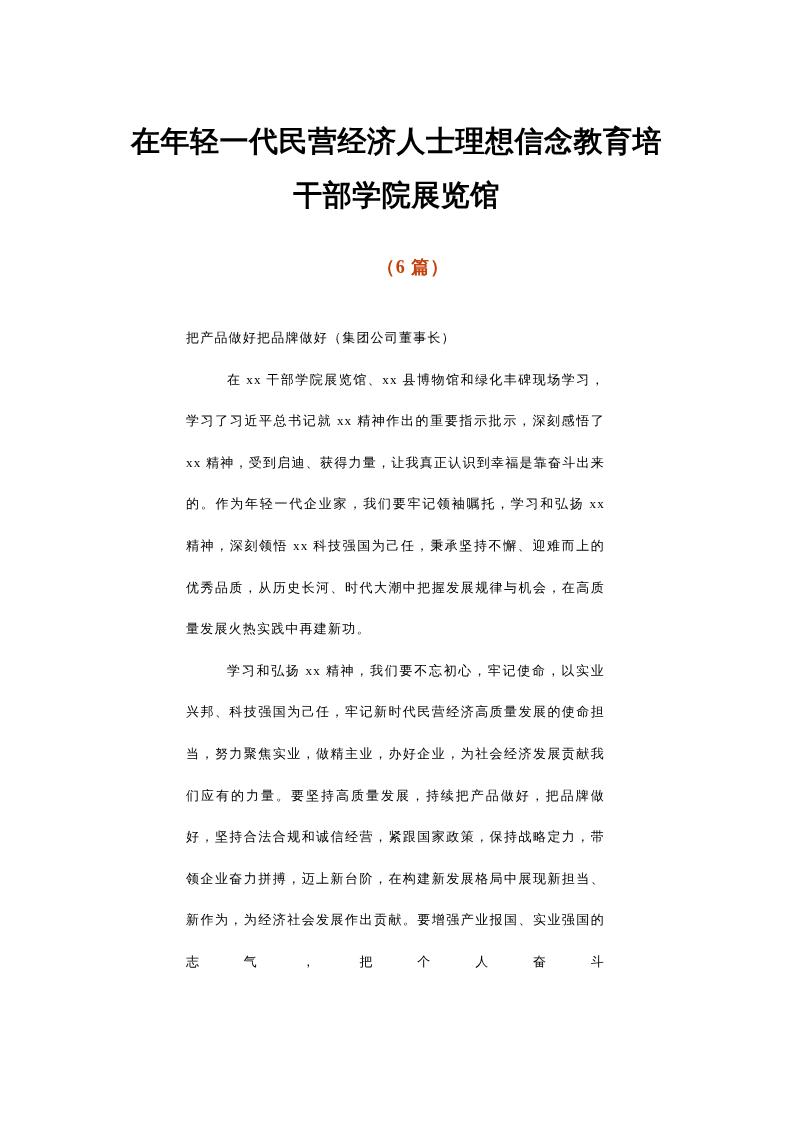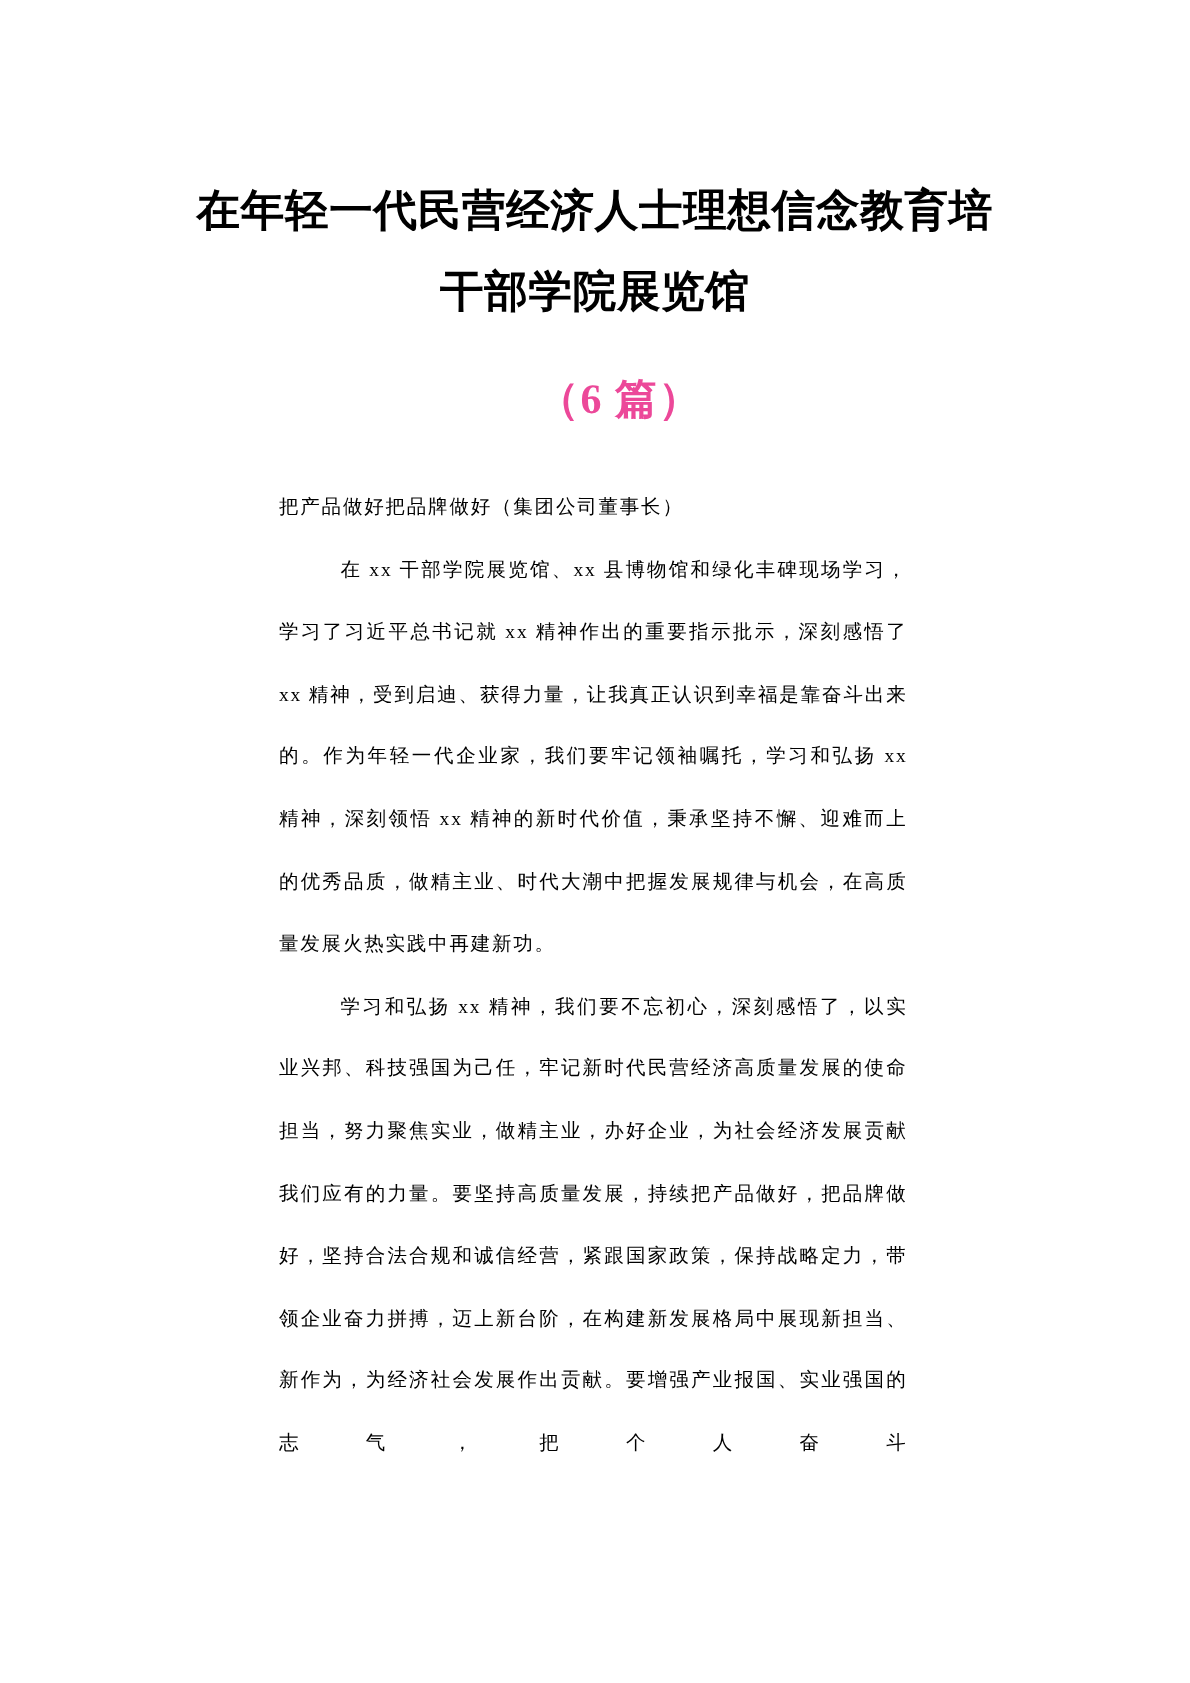--- a/index.html
+++ b/index.html
@@ -20,26 +20,26 @@
     padding-top: 114px;
     font-size: 29px;
     line-height: 54px;
     font-weight: bold;
     text-align: center;
     letter-spacing: 0.5px;
     color: #000000;
   }
   .doc-count {
     margin-top: 19px;
-    font-size: 28px;
+    font-size: 18px;
     line-height: 52px;
     font-weight: bold;
     text-align: center;
     letter-spacing: 1px;
-    color: #ec4899;
+    color: #c2410c;
     padding-left: 33px;
   }
   .doc-body {
     margin-top: 24px;
     padding: 0 120px 0 118px;
     font-size: 13px;
     line-height: 41.6px;
     letter-spacing: 1.2px;
     text-align: justify;
     color: #000000;
@@ -56,17 +56,17 @@
 
   <h1 class="doc-title">
     <span>在年轻一代民营经济人士理想信念教育培</span><br>
     <span>干部学院展览馆</span>
   </h1>
 
   <div class="doc-count">（6 篇）</div>
 
   <div class="doc-body">
     <p class="heading">把产品做好把品牌做好（集团公司董事长）</p>
-    <p class="para">在 xx 干部学院展览馆、xx 县博物馆和绿化丰碑现场学习，学习了习近平总书记就 xx 精神作出的重要指示批示，深刻感悟了 xx 精神，受到启迪、获得力量，让我真正认识到幸福是靠奋斗出来的。作为年轻一代企业家，我们要牢记领袖嘱托，学习和弘扬 xx 精神，深刻领悟 xx 精神的新时代价值，秉承坚持不懈、迎难而上的优秀品质，做精主业、时代大潮中把握发展规律与机会，在高质量发展火热实践中再建新功。</p>
-    <p class="para clipped">学习和弘扬 xx 精神，我们要不忘初心，深刻感悟了，以实业兴邦、科技强国为己任，牢记新时代民营经济高质量发展的使命担当，努力聚焦实业，做精主业，办好企业，为社会经济发展贡献我们应有的力量。要坚持高质量发展，持续把产品做好，把品牌做好，坚持合法合规和诚信经营，紧跟国家政策，保持战略定力，带领企业奋力拼搏，迈上新台阶，在构建新发展格局中展现新担当、新作为，为经济社会发展作出贡献。要增强产业报国、实业强国的志气，把个人奋斗</p>
+    <p class="para">在 xx 干部学院展览馆、xx 县博物馆和绿化丰碑现场学习，学习了习近平总书记就 xx 精神作出的重要指示批示，深刻感悟了 xx 精神，受到启迪、获得力量，让我真正认识到幸福是靠奋斗出来的。作为年轻一代企业家，我们要牢记领袖嘱托，学习和弘扬 xx 精神，深刻领悟 xx 科技强国为己任，秉承坚持不懈、迎难而上的优秀品质，从历史长河、时代大潮中把握发展规律与机会，在高质量发展火热实践中再建新功。</p>
+    <p class="para clipped">学习和弘扬 xx 精神，我们要不忘初心，牢记使命，以实业兴邦、科技强国为己任，牢记新时代民营经济高质量发展的使命担当，努力聚焦实业，做精主业，办好企业，为社会经济发展贡献我们应有的力量。要坚持高质量发展，持续把产品做好，把品牌做好，坚持合法合规和诚信经营，紧跟国家政策，保持战略定力，带领企业奋力拼搏，迈上新台阶，在构建新发展格局中展现新担当、新作为，为经济社会发展作出贡献。要增强产业报国、实业强国的志气，把个人奋斗</p>
   </div>
 
 </div>
 
 </body></html>

